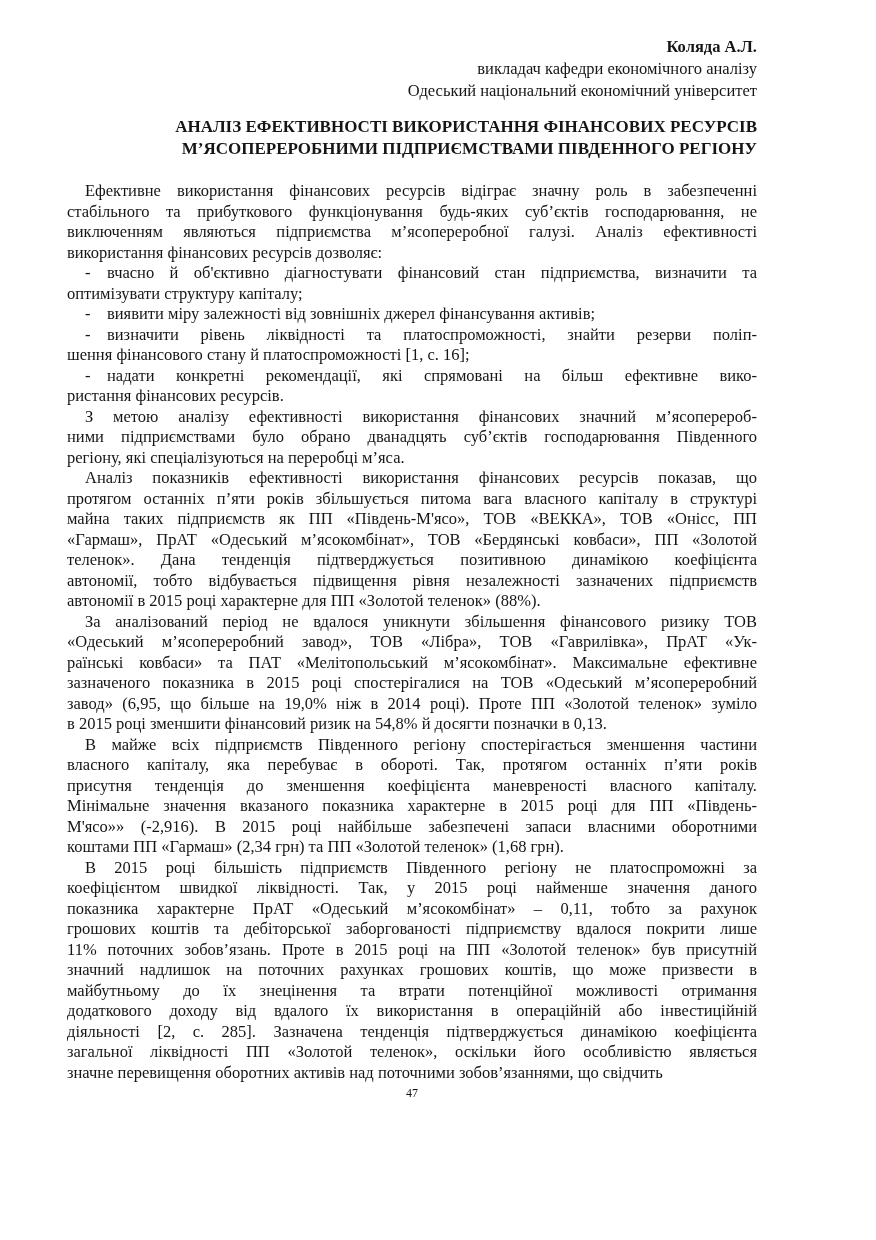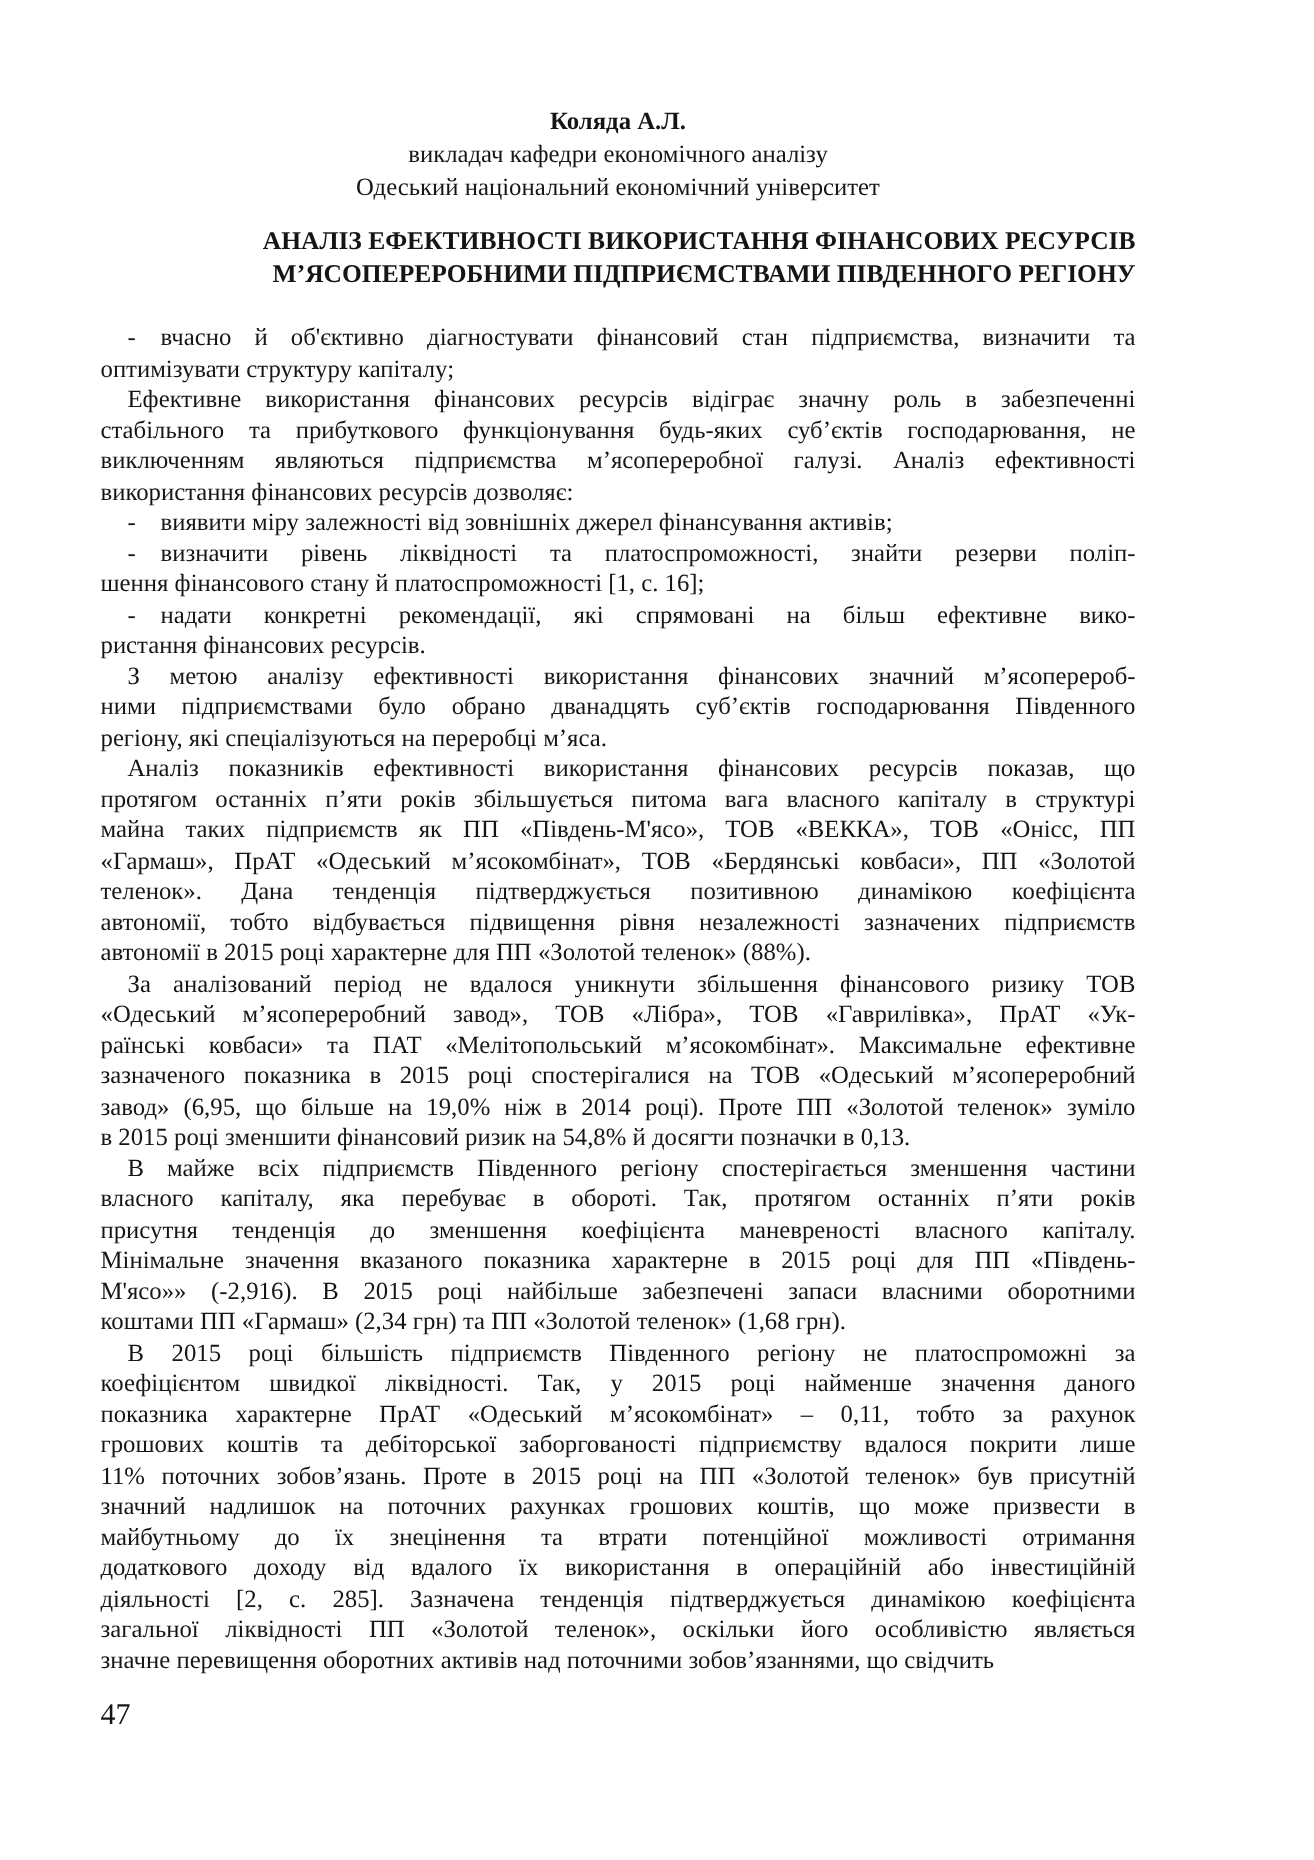--- a/index.html
+++ b/index.html
@@ -16,22 +16,22 @@
     font-family: "Liberation Serif", "DejaVu Serif", serif;
     color: #151515;
   }
   .content {
     position: absolute;
     left: 67px;
     top: 0;
     width: 690px;
   }
   .author-block {
-    margin-top: 70px;
-    text-align: center;
+    margin-top: 36px;
+    text-align: right;
     font-size: 16.5px;
     line-height: 22px;
   }
   .author-name { font-weight: bold; }
   .article-title {
     margin-top: 14px;
     font-size: 17px;
     line-height: 22px;
     font-weight: bold;
     text-align: right;
@@ -46,22 +46,22 @@
     text-align-last: justify;
   }
   .pline.last {
     text-align: left;
     text-align-last: left;
   }
   .pline.indent {
     padding-left: 18px;
   }
   .page-number {
-    margin-top: 16px;
-    font-size: 20px;
+    text-align: center;
+    font-size: 12px;
     line-height: 20px;
   }
 </style>
 </head>
 <body>
 
 <div class="page">
   <div class="content">
 
     <div class="author-block">
@@ -70,28 +70,28 @@
       <div>Одеський національний економічний університет</div>
     </div>
 
     <div class="article-title">
       <div class="title-line">АНАЛІЗ ЕФЕКТИВНОСТІ ВИКОРИСТАННЯ ФІНАНСОВИХ РЕСУРСІВ</div>
       <div class="title-line">М’ЯСОПЕРЕРОБНИМИ ПІДПРИЄМСТВАМИ ПІВДЕННОГО РЕГІОНУ</div>
     </div>
 
     <div class="body-text">
         <div class="paragraph">
-          <div class="pline indent">- вчасно й об'єктивно діагностувати фінансовий стан підприємства, визначити та</div>
-          <div class="pline last">оптимізувати структуру капіталу;</div>
-        </div>
-        <div class="paragraph">
           <div class="pline indent">Ефективне використання фінансових ресурсів відіграє значну роль в забезпеченні</div>
           <div class="pline">стабільного та прибуткового функціонування будь-яких суб’єктів господарювання, не</div>
           <div class="pline">виключенням являються підприємства м’ясопереробної галузі. Аналіз ефективності</div>
           <div class="pline last">використання фінансових ресурсів дозволяє:</div>
+        </div>
+        <div class="paragraph">
+          <div class="pline indent">- вчасно й об'єктивно діагностувати фінансовий стан підприємства, визначити та</div>
+          <div class="pline last">оптимізувати структуру капіталу;</div>
         </div>
         <div class="paragraph">
           <div class="pline last indent">- виявити міру залежності від зовнішніх джерел фінансування активів;</div>
         </div>
         <div class="paragraph">
           <div class="pline indent">- визначити рівень ліквідності та платоспроможності, знайти резерви поліп-</div>
           <div class="pline last">шення фінансового стану й платоспроможності [1, с. 16];</div>
         </div>
         <div class="paragraph">
           <div class="pline indent">- надати конкретні рекомендації, які спрямовані на більш ефективне вико-</div>

